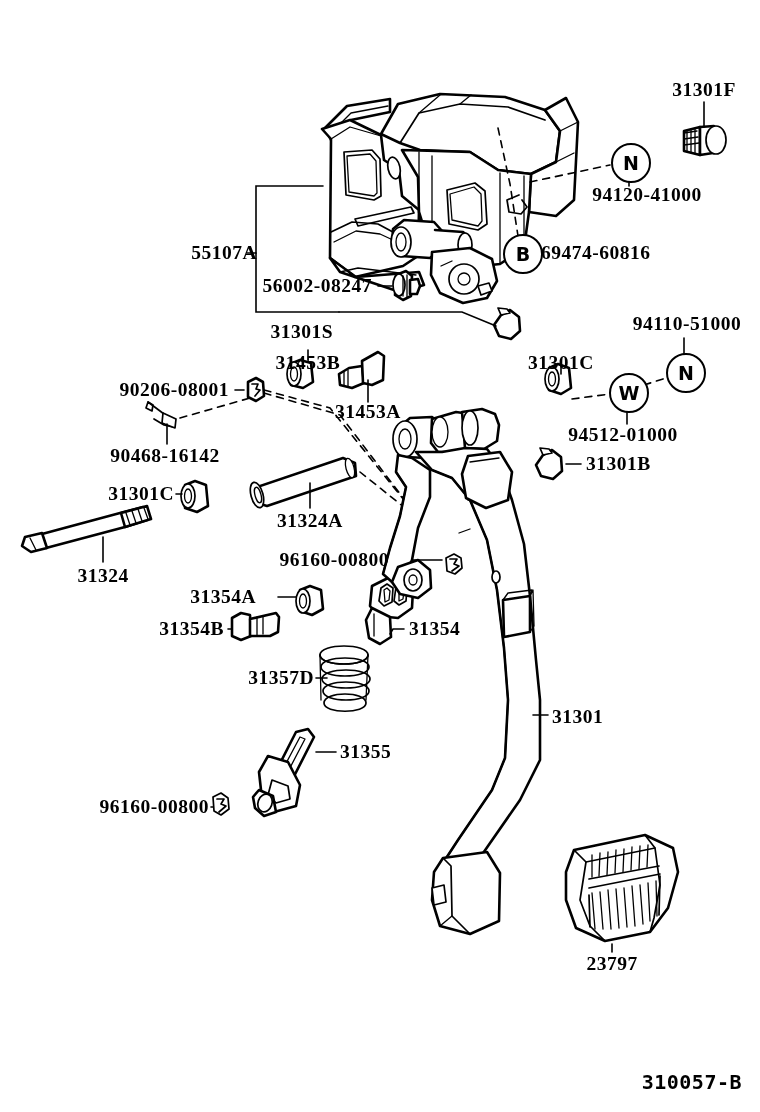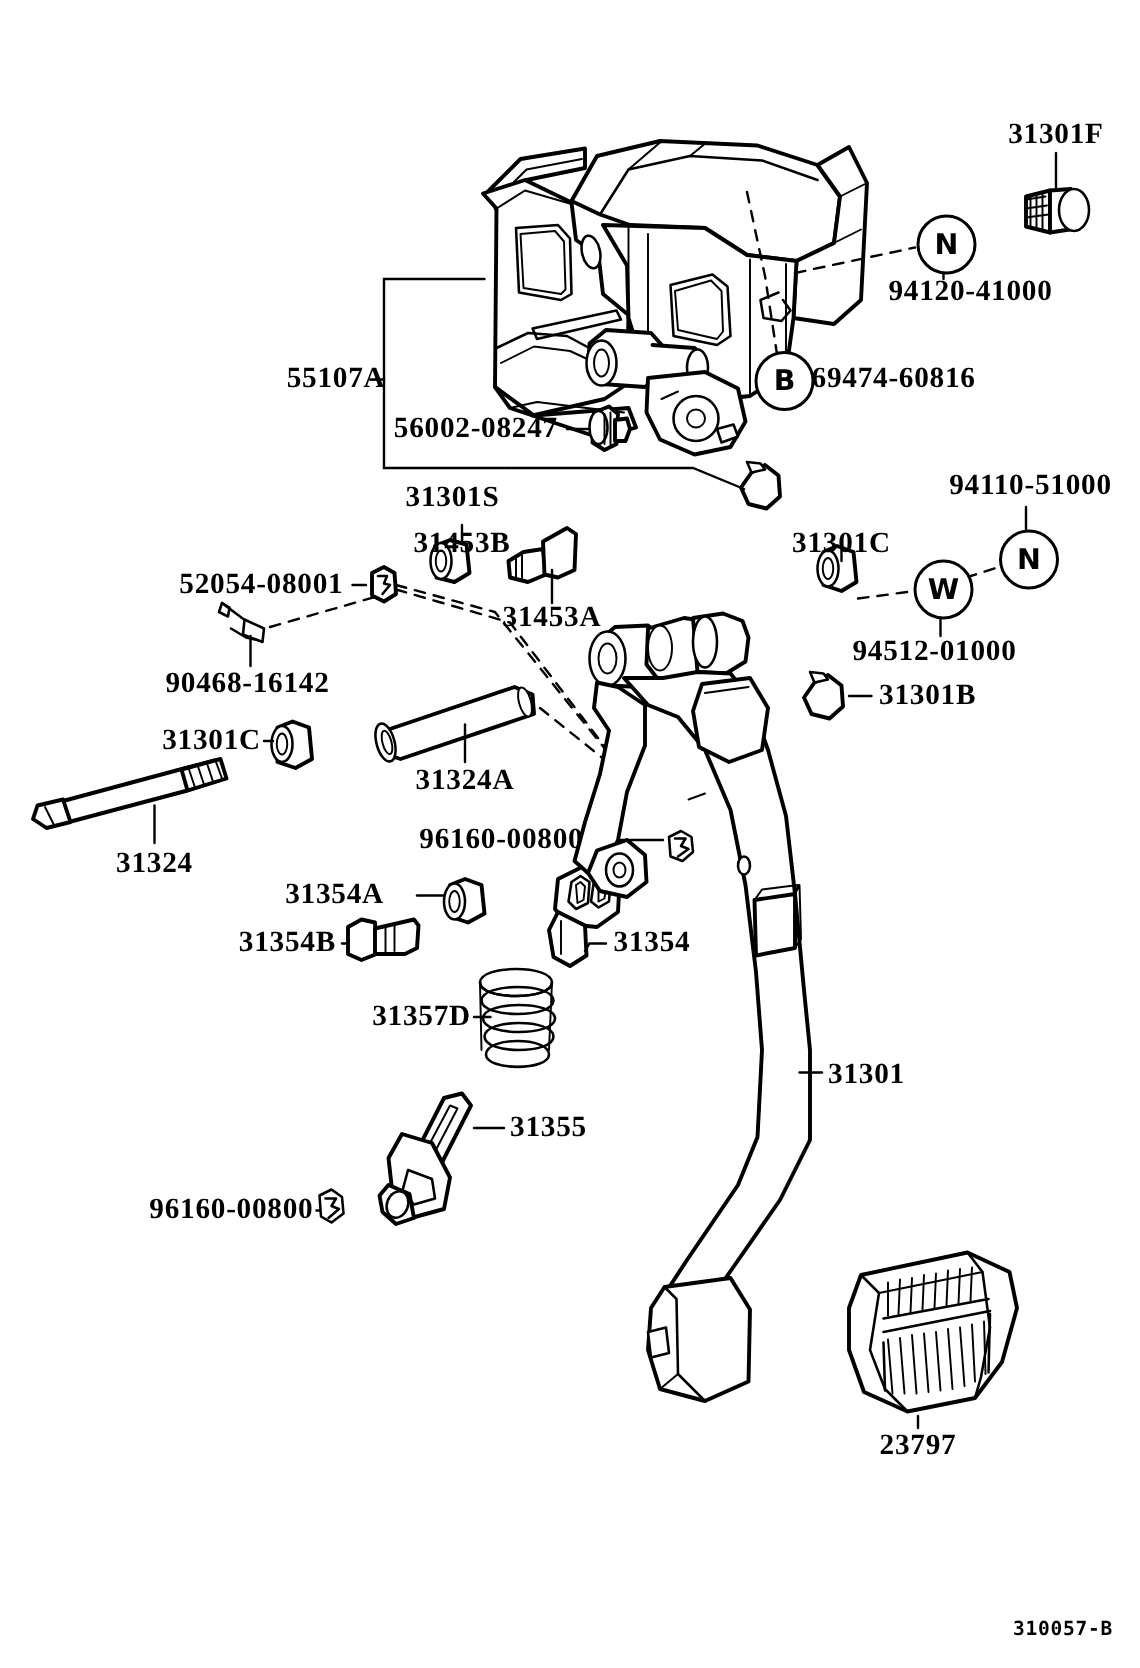--- a/index.html
+++ b/index.html
@@ -35,21 +35,21 @@
     line-height: 1;
   }
   .lbl.end-r { transform: translate(-100%, -50%); }
   .lbl.end-l { transform: translate(0, -50%); }
   .lbl.end-c { transform: translate(-50%, -50%); }
   #diagram-id {
     position: absolute;
     right: 18px;
     bottom: 18px;
     font-family: "DejaVu Sans Mono", "Liberation Mono", monospace;
-    font-size: 13px;
+    font-size: 20px;
     font-weight: 700;
     letter-spacing: 0.5px;
     color: #000;
   }
   .circ-txt {
     font-family: "DejaVu Sans", sans-serif;
     font-size: 19px;
     font-weight: 700;
   }
 </style>
@@ -391,21 +391,21 @@
 
   <div class="lbl end-c" style="left:704px; top:90px;">31301F</div>
   <div class="lbl end-c" style="left:647px; top:195px;text-align:center;">94120-41000</div>
   <div class="lbl end-l" style="left:541px; top:253px;">69474-60816</div>
   <div class="lbl end-r" style="left:241px; top:253px;margin-left:16px;">55107A</div>
   <div class="lbl end-r" style="left:372px; top:286px;">56002-08247</div>
   <div class="lbl end-r" style="left:333px; top:332px;">31301S</div>
   <div class="lbl end-c" style="left:308px; top:339px;margin-top:24px;">31453B</div>
   <div class="lbl end-c" style="left:687px; top:324px;">94110-51000</div>
   <div class="lbl end-c" style="left:561px; top:363px;">31301C</div>
-  <div class="lbl end-r" style="left:229px; top:390px;">52054-08001</div>
+  <div class="lbl end-r" style="left:229px; top:390px;">90206-08001</div>
   <div class="lbl end-c" style="left:368px; top:412px;">31453A</div>
   <div class="lbl end-c" style="left:623px; top:435px;">94512-01000</div>
   <div class="lbl end-c" style="left:165px; top:456px;text-align:right;">90468-16142</div>
   <div class="lbl end-l" style="left:586px; top:464px;">31301B</div>
   <div class="lbl end-r" style="left:174px; top:494px;">31301C</div>
   <div class="lbl end-c" style="left:310px; top:521px;">31324A</div>
   <div class="lbl end-c" style="left:103px; top:576px;">31324</div>
   <div class="lbl end-r" style="left:389px; top:560px;">96160-00800</div>
   <div class="lbl end-r" style="left:256px; top:597px;">31354A</div>
   <div class="lbl end-r" style="left:224px; top:629px;">31354B</div>

